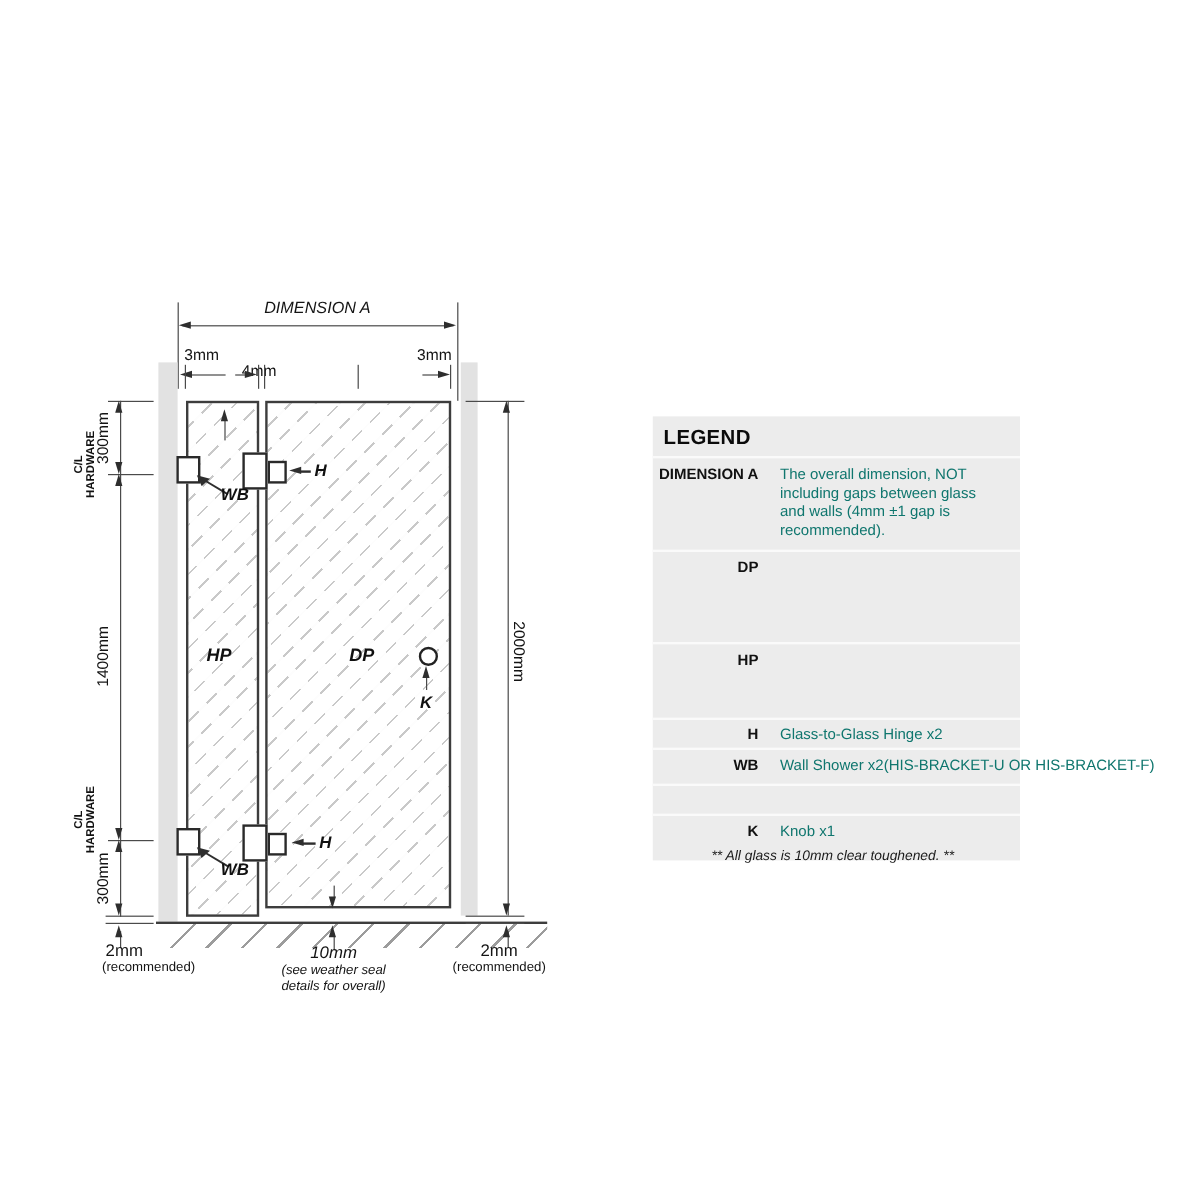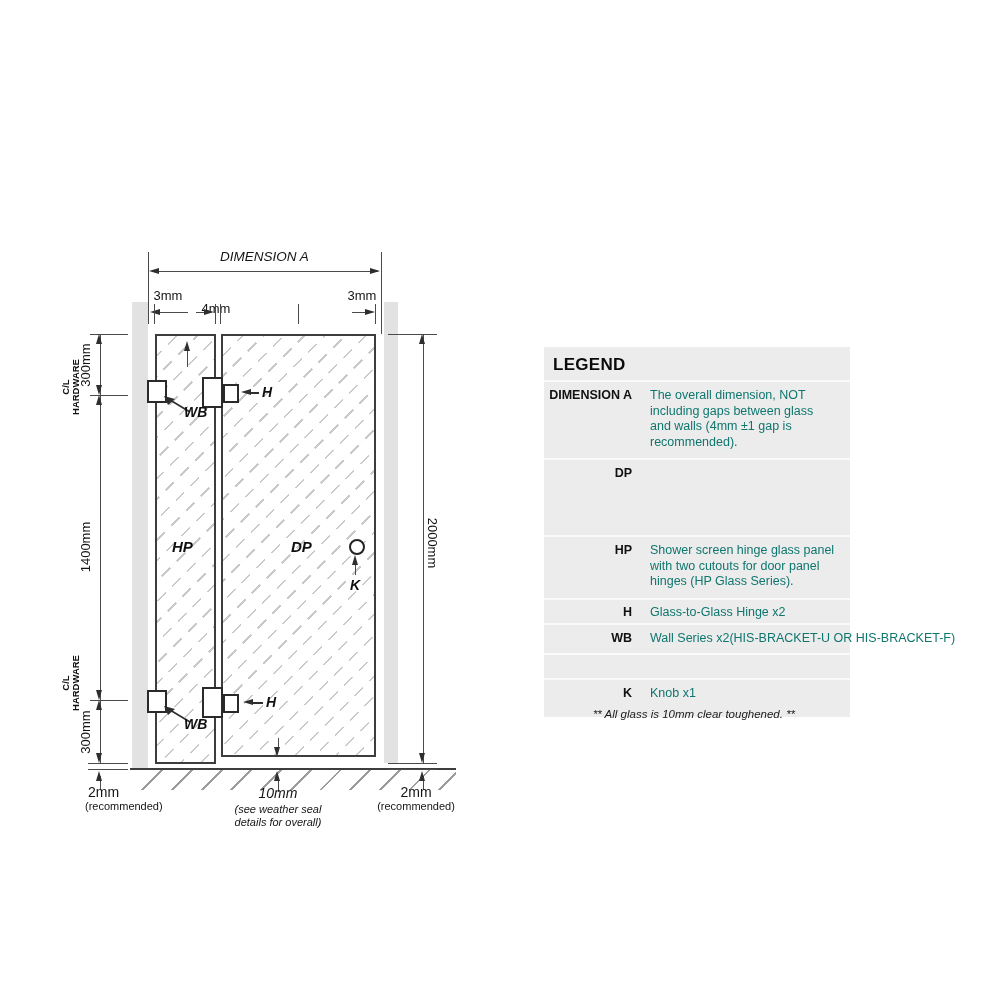--- a/index.html
+++ b/index.html
@@ -171,29 +171,26 @@
     <div class="sep" style="top:33px;"></div>
     <div class="term" style="top:41px;">DIMENSION A</div>
     <div class="desc pre" style="top:41px;">The overall dimension, NOT
 including gaps between glass
 and walls (4mm ±1 gap is
 recommended).</div>
     <div class="sep" style="top:111px;"></div>
     <div class="term" style="top:119px;">DP</div>
     <div class="sep" style="top:188px;"></div>
     <div class="term" style="top:196px;">HP</div>
-    <div class="desc pre" style="top:196px;">Shower screen hinge glass panel
-with two cutouts for door panel
-hinges (HP Glass Series).</div>
     <div class="sep" style="top:251px;"></div>
     <div class="term" style="top:258px;">H</div>
     <div class="desc" style="top:258px;">Glass-to-Glass Hinge x2</div>
     <div class="sep" style="top:276px;"></div>
     <div class="term" style="top:284px;">WB</div>
-    <div class="desc nowrap" style="top:284px;">Wall Series x2(HIS-BRACKET-U OR HIS-BRACKET-F)</div>
+    <div class="desc nowrap" style="top:284px;">Wall Shower x2(HIS-BRACKET-U OR HIS-BRACKET-F)</div>
     <div class="sep" style="top:306px;"></div>
     <div class="sep" style="top:331px;"></div>
     <div class="term" style="top:339px;">K</div>
     <div class="desc" style="top:339px;">Knob x1</div>
   </div>
   <div class="footnote">** All glass is 10mm clear toughened. **</div>
 
 </div>
 
 </body></html>

